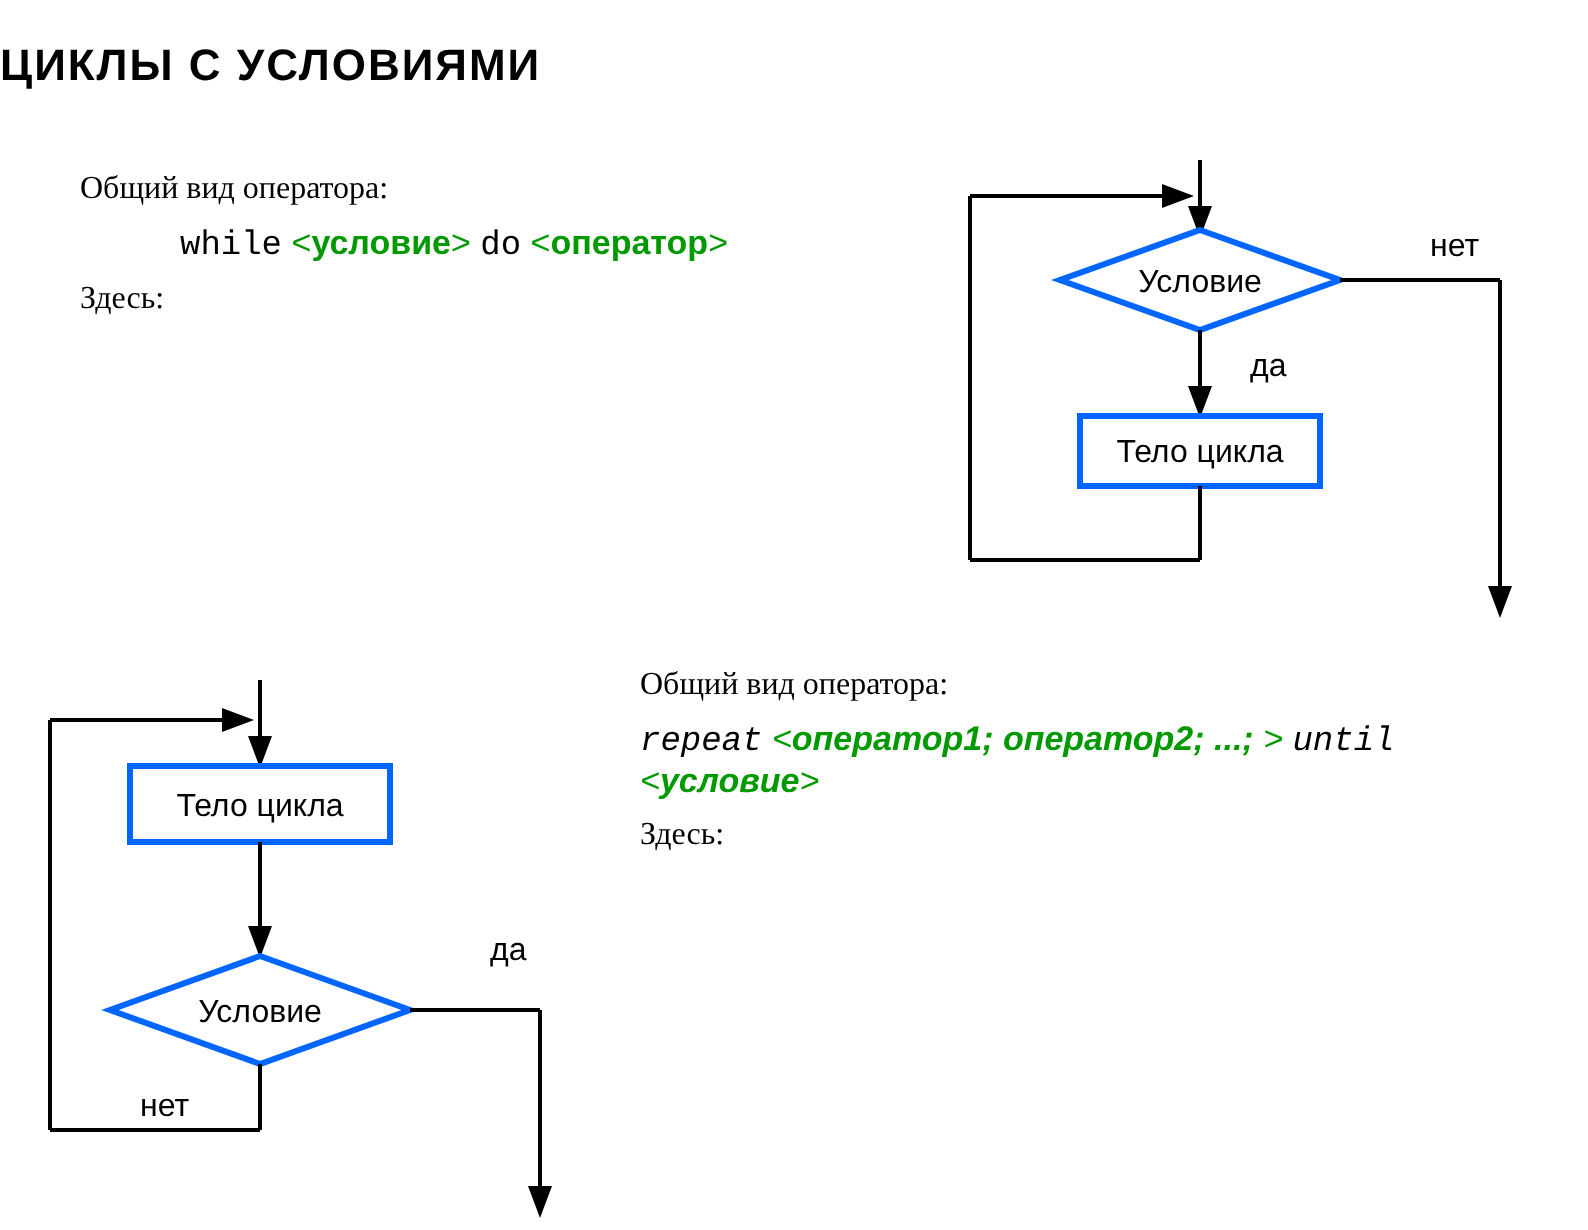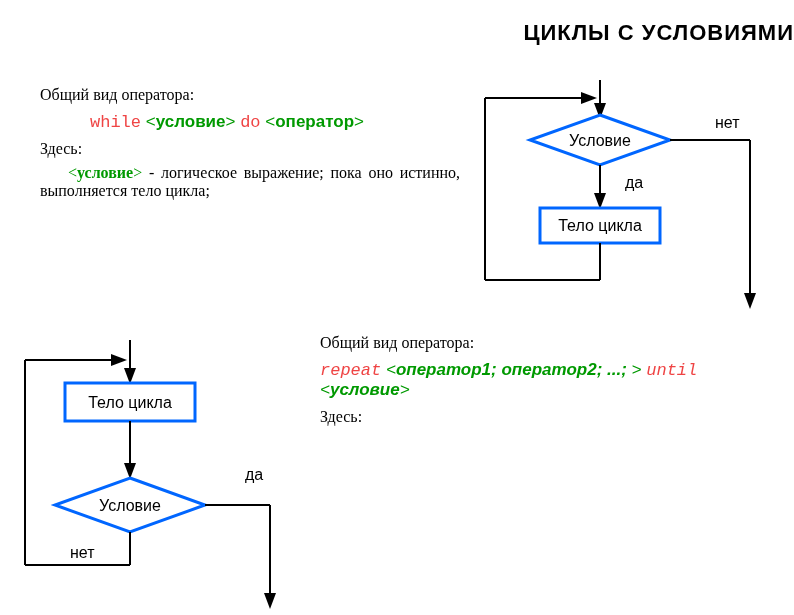--- a/index.html
+++ b/index.html
@@ -6,21 +6,21 @@
     margin: 0;
     padding: 0;
     width: 794px;
     height: 615px;
     font-family: Arial, sans-serif;
     background: white;
     position: relative;
     overflow: hidden;
   }
   .title {
-    text-align: right;
+    text-align: left;
     font-weight: bold;
     font-size: 22px;
     padding-top: 20px;
     letter-spacing: 1px;
   }
   .section1 {
     position: absolute;
     top: 80px;
     left: 40px;
     width: 420px;
@@ -30,21 +30,21 @@
     position: absolute;
     top: 328px;
     left: 320px;
     width: 460px;
     font-size: 16px;
   }
   .syntax-line {
     margin: 8px 0 8px 50px;
     font-size: 17px;
   }
-  .red { color: #ef4444; font-family: 'Courier New', monospace; }
+  .red { color: #000000; font-family: 'Courier New', monospace; }
   .green { color: #009900; font-weight: bold; }
   .bluebr { color: #009900; }
   p { margin: 6px 0; font-family: Liberation Serif, serif; }
   .indent { text-indent: 28px; }
   .just { text-align: justify; }
   .svgwrap { position: absolute; }
   .diag-text { font-family: Arial, sans-serif; font-size: 16px; }
 </style>
 </head>
 <body>
@@ -53,23 +53,20 @@
 
 <div class="section1">
   <p>Общий вид оператора:</p>
   <div class="syntax-line">
     <span class="red">while</span>
     <span class="bluebr"> &lt;</span><span class="green">условие</span><span class="bluebr">&gt; </span>
     <span class="red">do</span>
     <span class="bluebr"> &lt;</span><span class="green">оператор</span><span class="bluebr">&gt;</span>
   </div>
   <p>Здесь:</p>
-  <p class="indent just">
-    <span class="bluebr">&lt;</span><span class="green">условие</span><span class="bluebr">&gt;</span><span> - логическое выражение; пока оно истинно, выполняется тело цикла;</span>
-  </p>
 </div>
 
 <div class="svgwrap" style="top:80px; left:460px;">
 <svg width="320" height="230">
   <defs>
     <marker id="arrow" markerWidth="10" markerHeight="10" refX="6" refY="3" orient="auto">
       <path d="M0,0 L0,6 L8,3 z" fill="black"></path>
     </marker>
   </defs>
 

